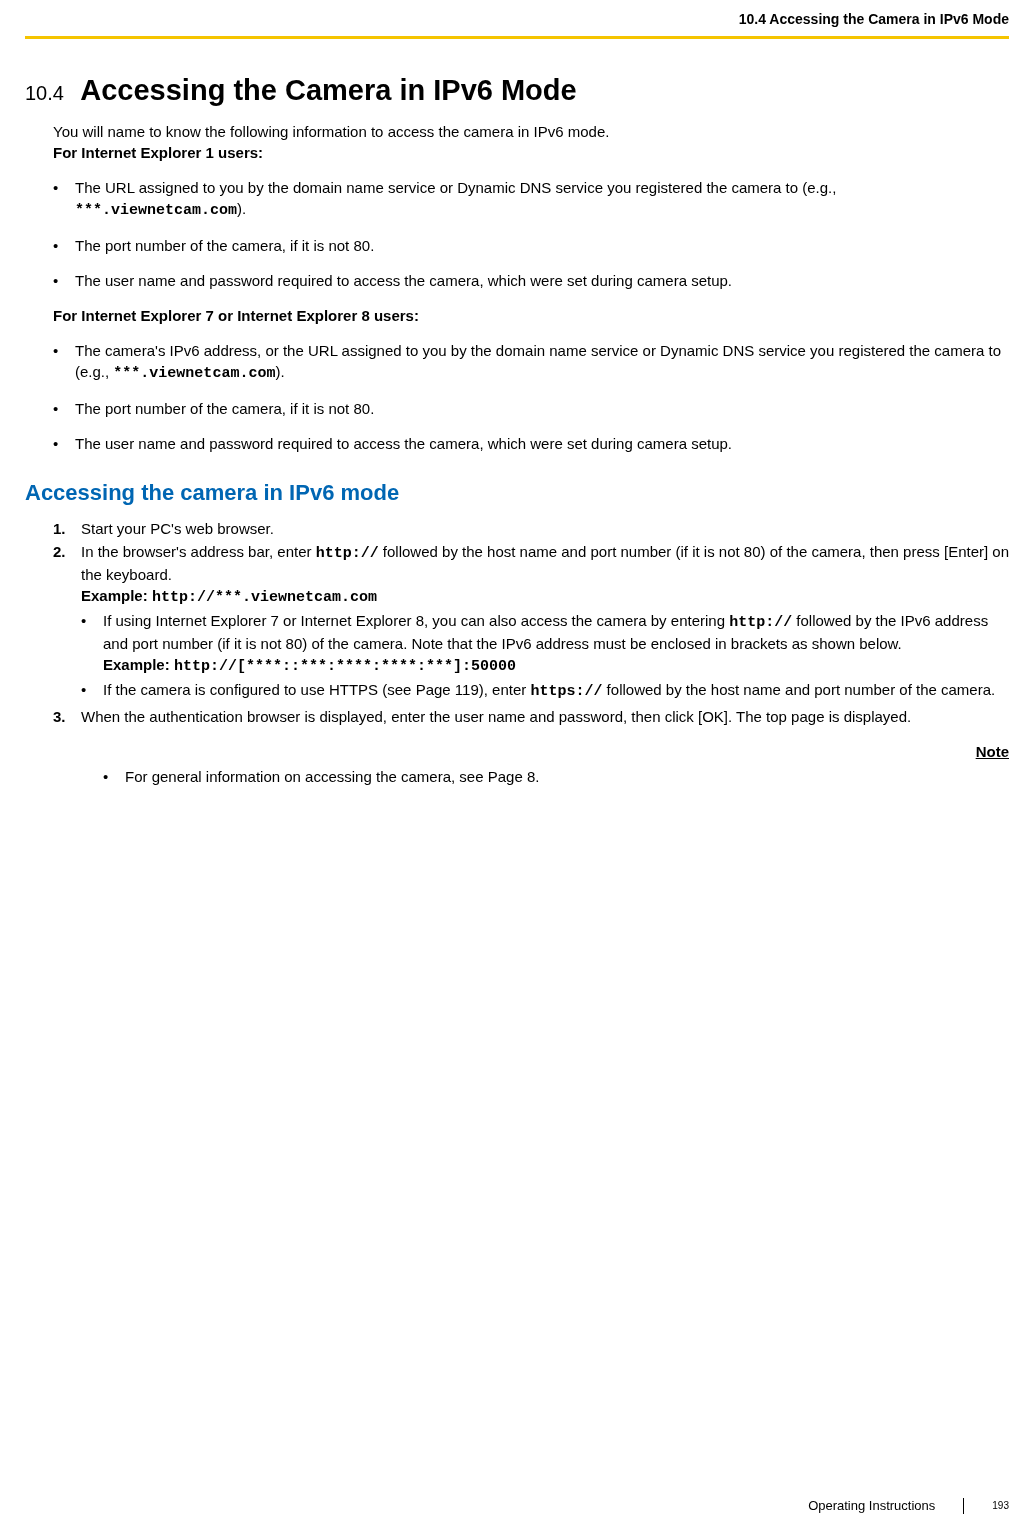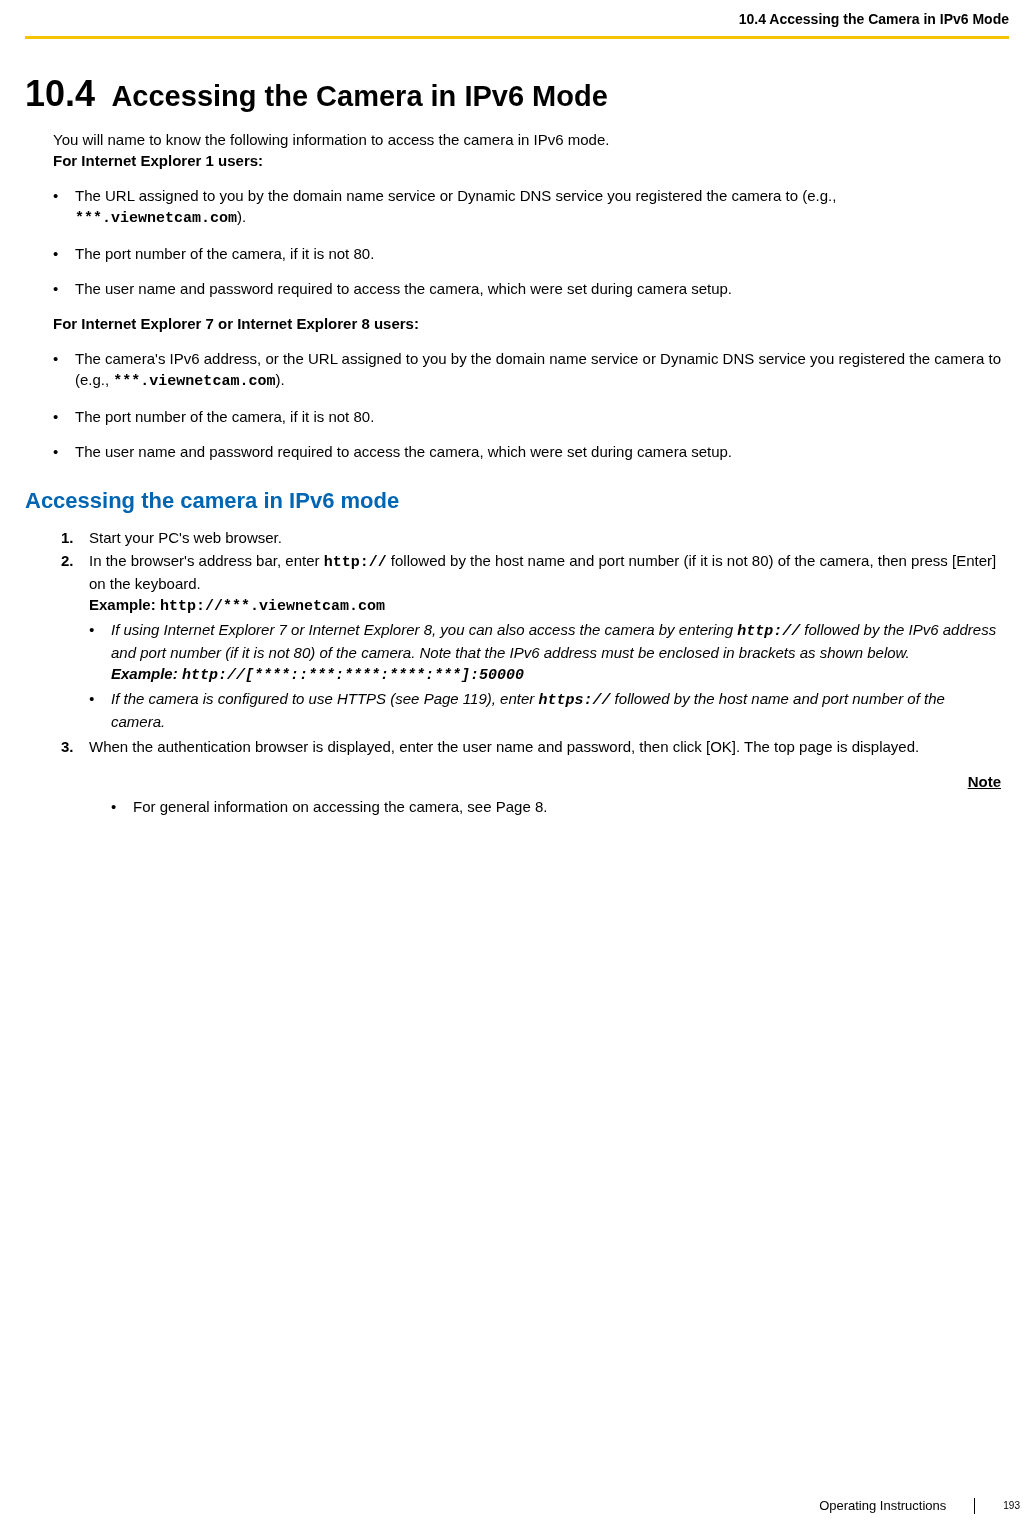--- a/index.html
+++ b/index.html
@@ -19,22 +19,22 @@
       font-weight: bold;
       font-size: 14px;
       padding: 10px 0 6px;
     }
     .yellow-rule {
       height: 3px;
       background: #f5c400;
       margin-bottom: 30px;
     }
     .section-number {
-      font-size: 36px;
-      font-weight: bold;
+      font-size: 20px;
+      font-weight: normal;
       display: inline;
       margin-top: 40px;
     }
     .section-title {
       font-size: 29px;
       font-weight: bold;
       display: inline;
       margin-left: 8px;
     }
     h1 { margin-bottom: 10px; }
@@ -61,35 +61,34 @@
       flex-shrink: 0;
     }
     ul.bullet > li > .li-body { flex: 1; }
     ol.numbered {
       list-style: none;
       padding-left: 0;
       counter-reset: step;
     }
     ol.numbered > li {
       display: flex;
-      margin: 2px 8px;
+      margin: 2px 0;
       counter-increment: step;
     }
     ol.numbered > li::before {
       content: counter(step) ".";
       font-weight: bold;
       width: 28px;
       flex-shrink: 0;
     }
     ol.numbered > li > .li-body { flex: 1; }
     .sub-bullets {
       list-style: none;
       padding-left: 0;
       margin-top: 2px;
-      font-style: italic;
     }
     .sub-bullets > li {
       display: flex;
       margin: 2px 0;
     }
     .sub-bullets > li::before {
       content: "•";
       width: 22px;
       flex-shrink: 0;
     }
@@ -106,21 +105,21 @@
     }
     .note-list > li { display: flex; }
     .note-list > li::before {
       content: "•";
       width: 22px;
       flex-shrink: 0;
     }
     .footer {
       position: absolute;
       bottom: 20px;
-      right: 14px;
+      right: 25px;
       font-size: 13px;
       display: flex;
       align-items: center;
       gap: 28px;
     }
     .footer-divider {
       width: 1px;
       height: 16px;
       background: #000;
     }

